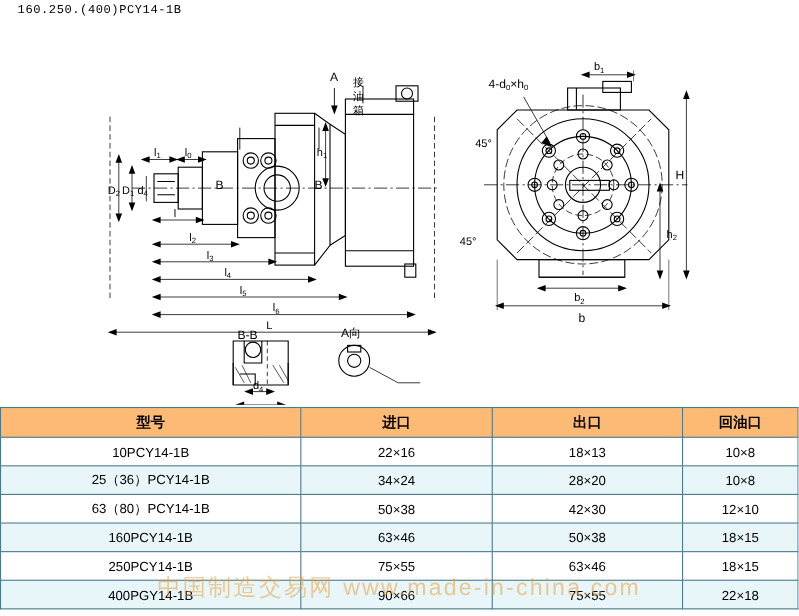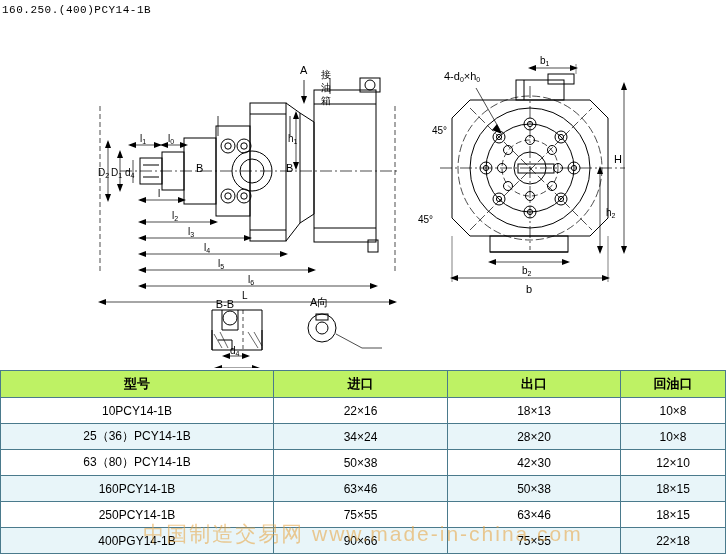--- a/index.html
+++ b/index.html
@@ -8,21 +8,21 @@
     background:#ffffff;
     font-family:"Liberation Sans", sans-serif;
     color:#000;
     position:relative;
     overflow:hidden;
   }
   .page{position:relative;width:726px;height:560px;}
 
   
   .doc-title{
-    position:absolute;left:2px;top:4px;
+    position:absolute;left:16px;top:4px;
     font-size:11px;letter-spacing:0.5px;
     font-family:"Liberation Mono", monospace;
     white-space:nowrap;
   }
 
   
   .drawing{position:absolute;left:0;top:18px;width:726px;height:350px;}
   .drawing svg{display:block;}
 
   
@@ -32,21 +32,21 @@
     font-size:12px;
   }
   .spec-table th,.spec-table td{
     border:1px solid #4a7a8c;
     text-align:center;
     height:25px;
     padding:0;
     font-weight:normal;
   }
   .spec-table thead th{
-    background:#bef264;
+    background:#fdba74;
     font-weight:bold;
     font-size:13px;
     height:26px;
   }
   .spec-table tbody tr:nth-child(odd) td{background:#ffffff;}
   .spec-table tbody tr:nth-child(even) td{background:#e8f5f9;}
   .col-model{width:272px;}
   .col-in{width:173px;}
   .col-out{width:172px;}
   .col-ret{width:104px;}

